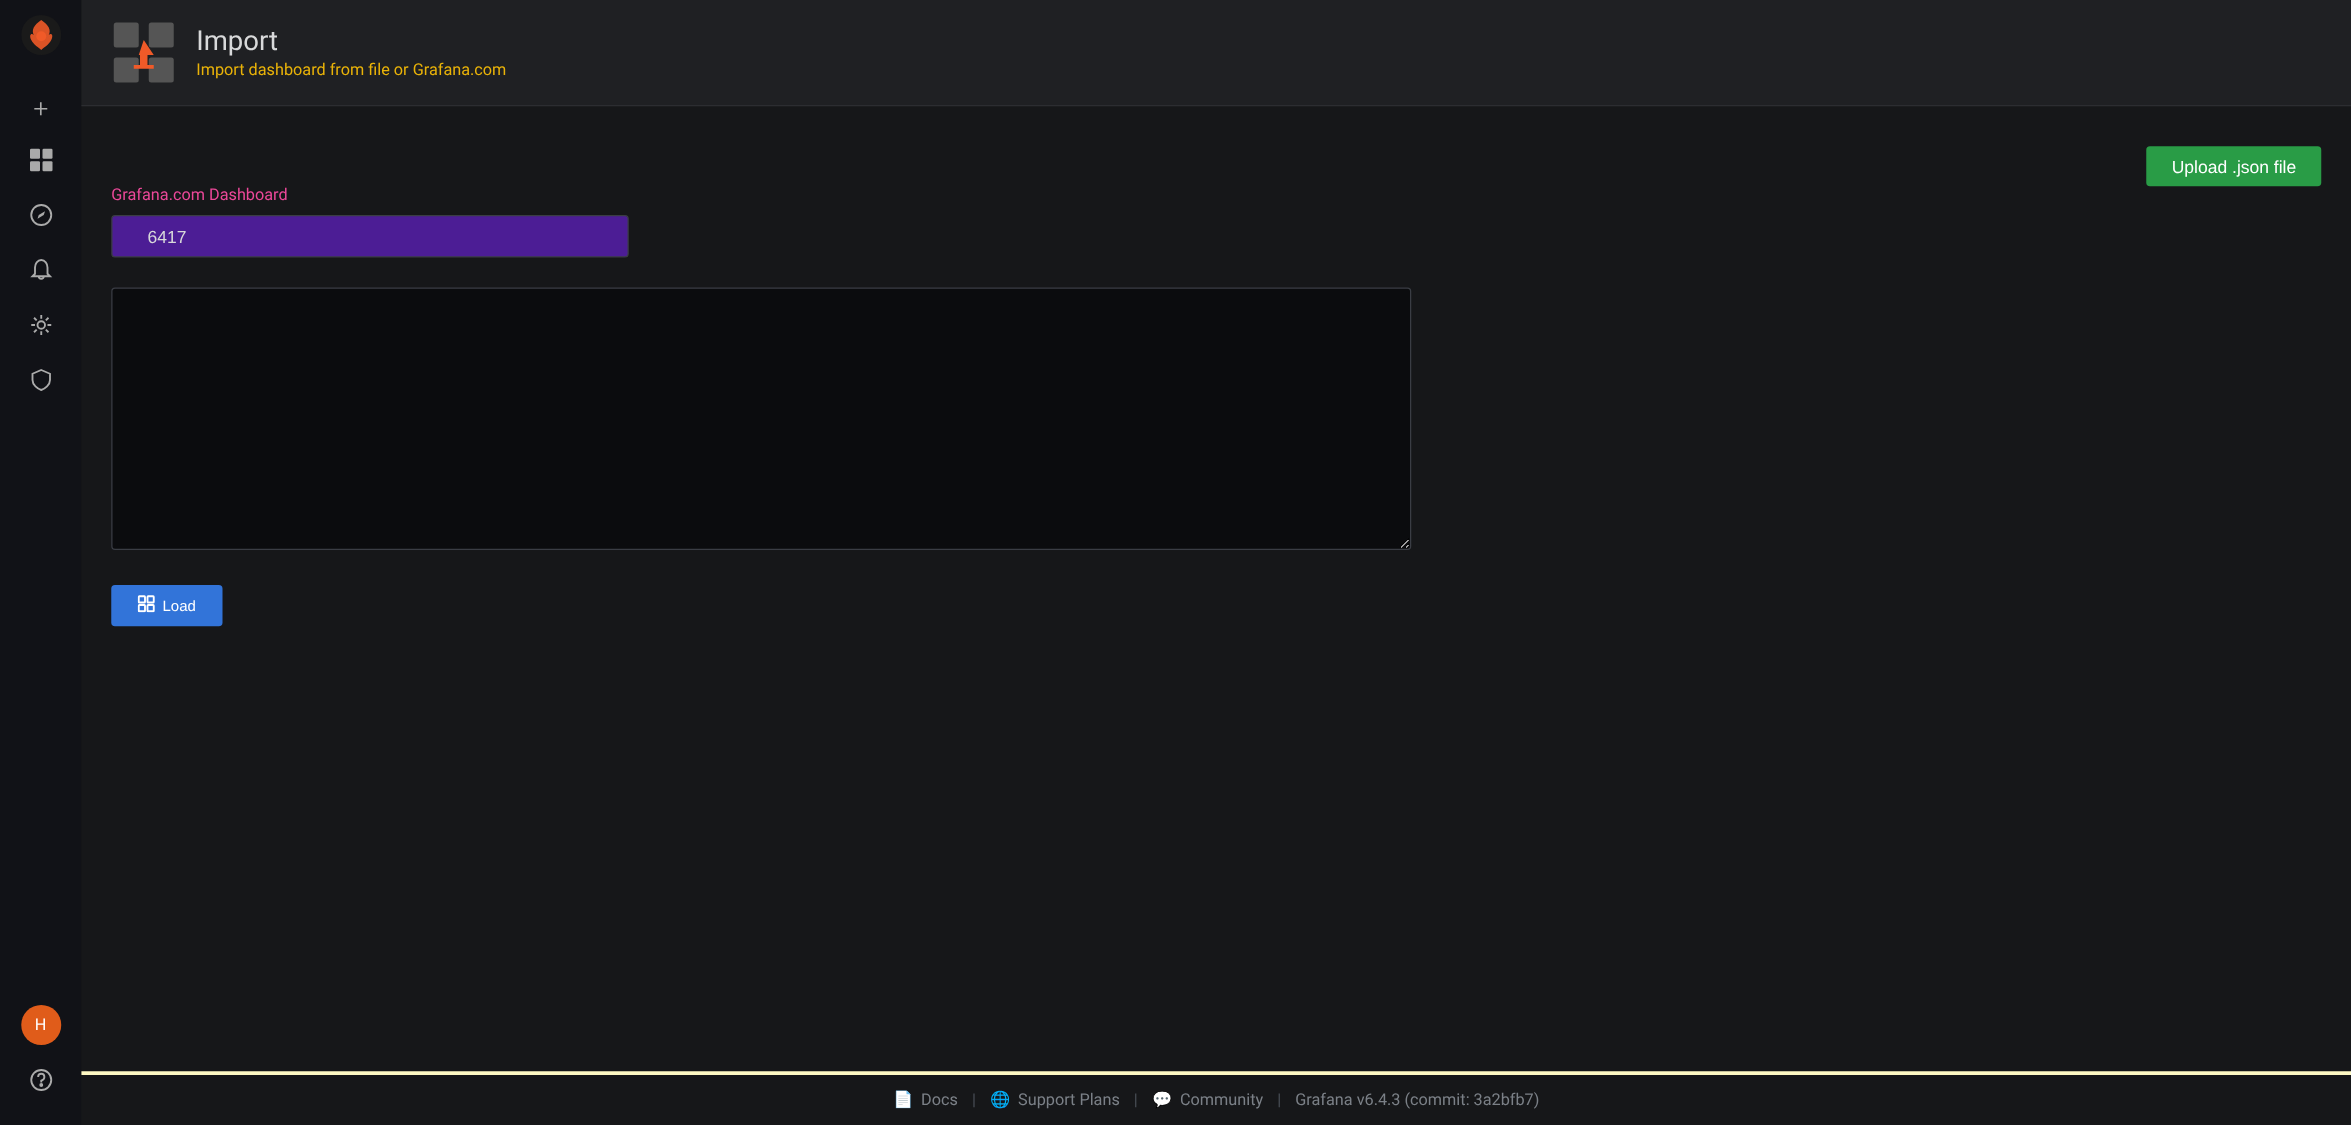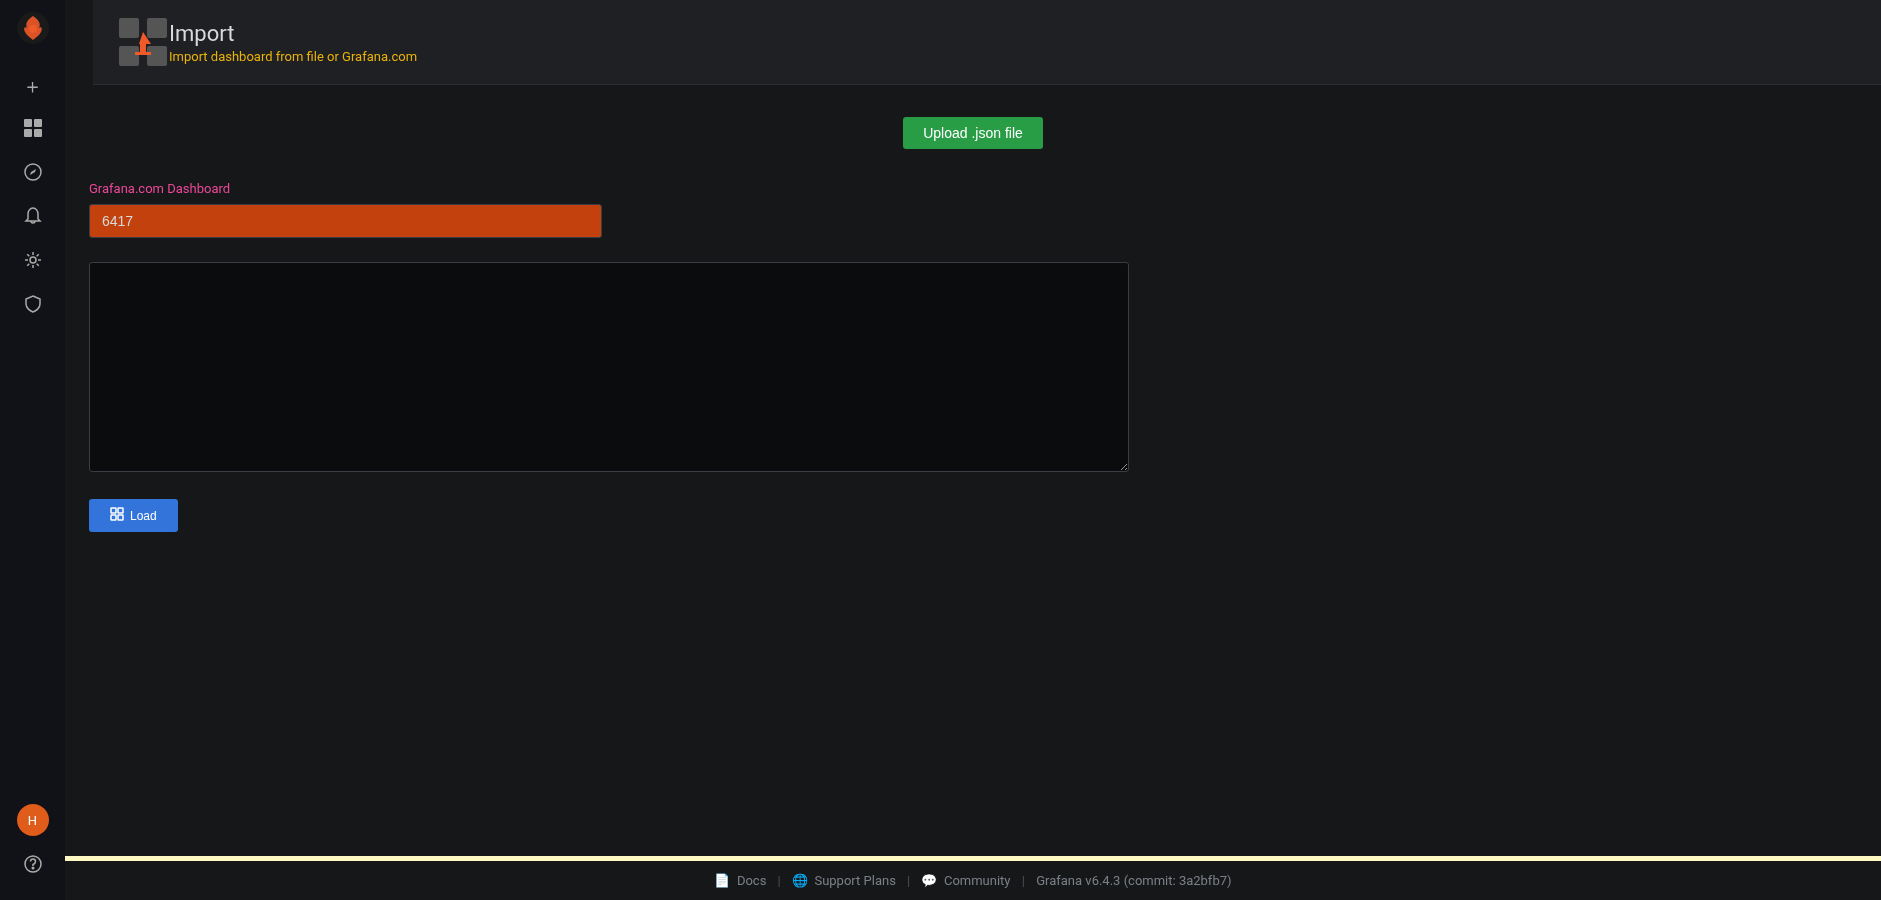--- a/index.html
+++ b/index.html
@@ -68,23 +68,23 @@
       flex-direction: column;
       overflow: hidden;
     }
 
     
     .page-header {
       background: #1f2023;
       padding: 16px 24px;
       display: flex;
       align-items: center;
+      gap: 16px;
       border-bottom: 1px solid #2c2d31;
       min-height: 80px;
-      margin-left: 28px;
     }
     .page-header-icon {
       width: 52px;
       height: 52px;
       display: flex;
       align-items: center;
       justify-content: center;
     }
     .page-header-text h1 {
       font-size: 22px;
@@ -100,22 +100,21 @@
     
     .content {
       flex: 1;
       padding: 32px 24px;
       position: relative;
       overflow-y: auto;
     }
 
     .upload-btn-container {
       display: flex;
-      justify-content: center;
-      margin-bottom: 32px;
+      justify-content: flex-end;
     }
     .upload-btn {
       background: #299c46;
       color: #fff;
       border: none;
       padding: 8px 20px;
       font-size: 14px;
       border-radius: 3px;
       cursor: pointer;
       font-weight: 500;
@@ -128,25 +127,25 @@
     .form-group {
       margin-bottom: 24px;
     }
     .form-label {
       display: block;
       font-size: 13px;
       color: #ec4899;
       margin-bottom: 8px;
     }
     .form-input {
-      width: 513px;
-      background: #c2410c;
+      width: 414px;
+      background: #4c1d95;
       border: 1px solid #3a3d44;
       border-radius: 3px;
-      padding: 8px 12px;
+      padding: 8px 28px;
       color: #d8d9da;
       font-size: 14px;
       outline: none;
     }
     .form-textarea {
       width: 1040px;
       max-width: calc(100vw - 130px);
       background: #0b0c0e;
       border: 1px solid #3a3d44;
       border-radius: 3px;
@@ -172,21 +171,21 @@
       gap: 6px;
     }
 
     
     .footer {
       background: #161719;
       padding: 12px 0;
       text-align: center;
       font-size: 13px;
       color: #7b8087;
-      border-top: 5px solid #fef9c3;
+      border-top: 3px solid #fef9c3;
     }
     .footer a {
       color: #7b8087;
       text-decoration: none;
     }
     .footer-sep {
       margin: 0 8px;
       color: #4a4f57;
     }
   </style>

